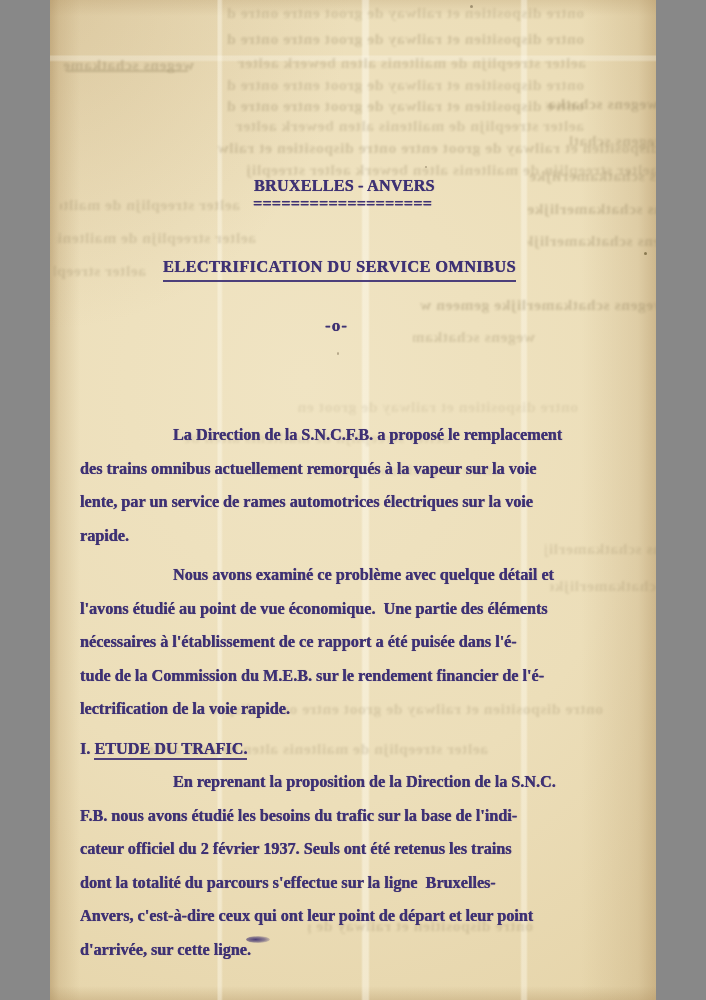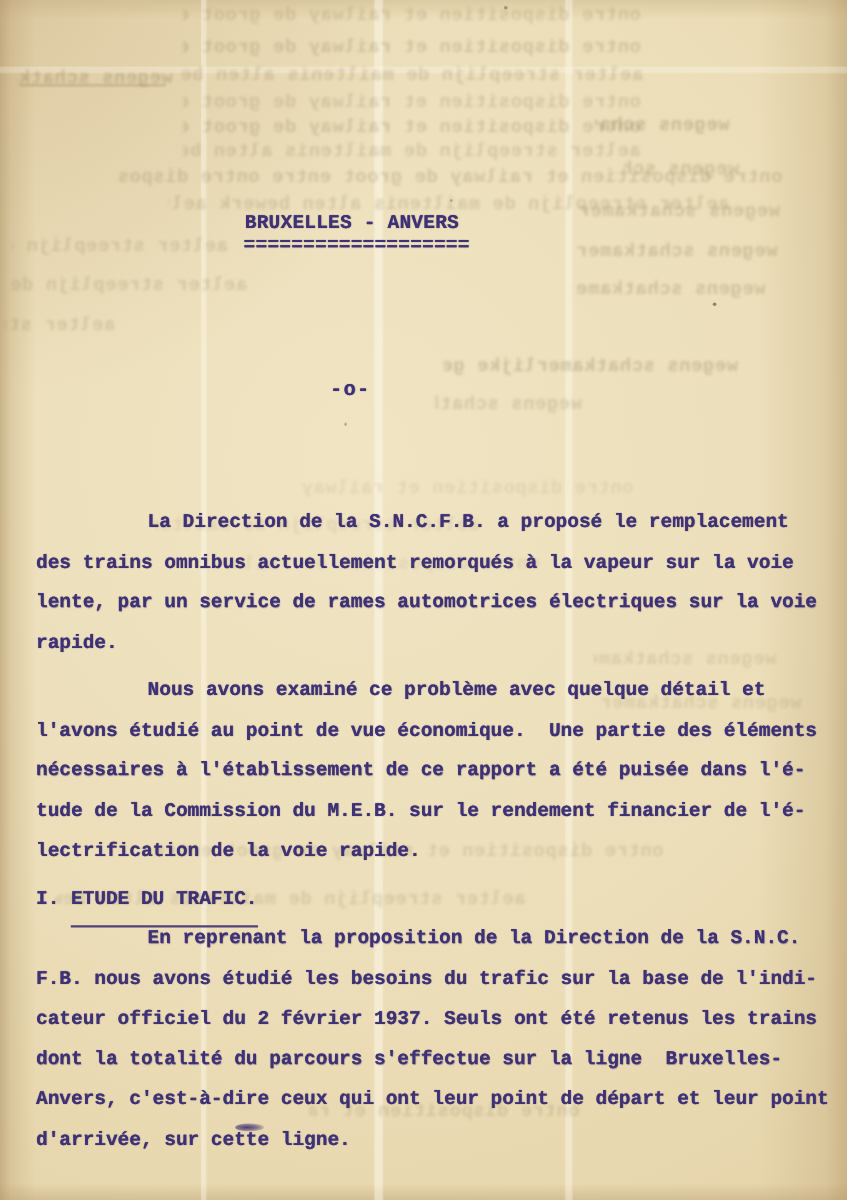--- a/index.html
+++ b/index.html
@@ -1,29 +1,29 @@
 <!DOCTYPE html>
 <html><head>
 <meta charset="utf-8">
 <style>
   html, body { margin: 0; padding: 0; background: #888; }
   .page {
     position: relative;
-    width: 706px;
+    width: 606px;
     height: 1000px;
     margin: 0 auto;
     overflow: hidden;
     background:
       radial-gradient(ellipse 90% 60% at 0% 0%, rgba(183,153,106,0.30) 0%, rgba(183,153,106,0) 55%),
       linear-gradient(90deg, rgba(172,143,96,0.55) 0px, rgba(183,155,108,0.30) 9px, rgba(183,155,108,0) 30px),
       linear-gradient(270deg, rgba(176,146,98,0.50) 0px, rgba(183,155,108,0.26) 18px, rgba(183,155,108,0) 75px),
       linear-gradient(180deg, rgba(183,155,108,0.30) 0px, rgba(183,155,108,0) 16px),
       linear-gradient(0deg, rgba(176,146,98,0.35) 0px, rgba(183,155,108,0) 14px),
       radial-gradient(ellipse 130% 95% at 42% 38%, #f0e4c3 0%, #ecdeb9 45%, #e6d5ab 75%, #ddc89d 100%);
-    font-family: Liberation Mono, monospace;
+    font-family: Liberation Serif, serif;
   }
   
   .creases {
     position: absolute; inset: 0; pointer-events: none;
     background:
       linear-gradient(90deg, transparent 0px, transparent 167px, rgba(255,252,240,0.40) 168px, rgba(255,252,240,0.40) 171px, transparent 173px, transparent 311px, rgba(255,252,240,0.45) 313px, rgba(255,252,240,0.45) 318px, transparent 320px, transparent 470px, rgba(255,252,240,0.40) 472px, rgba(255,252,240,0.40) 476px, transparent 478px),
       linear-gradient(180deg, transparent 0px, transparent 55px, rgba(255,253,244,0.28) 56px, rgba(255,253,244,0.28) 60px, transparent 62px);
   }
   
   .ink {
@@ -53,21 +53,21 @@
   .body-text {
     position: absolute; left: 30px; top: 419px; width: 672px;
     font-size: 16.2px; line-height: 33.5px;
   }
   .doc-block + .doc-block { margin-top: 6px; }
   .doc-block:last-child { margin-top: 0; }
   .line { white-space: pre; }
   .line.indent { padding-left: 93px; }
   .sec-title {
     border-bottom: 2.2px solid rgba(62,49,116,0.9);
-    padding-bottom: 13px;
+    padding-bottom: 0;
   }
   
   .ghost {
     position: absolute;
     overflow: hidden;
     white-space: nowrap;
     color: #90805c;
     font-weight: 700;
     font-size: 15.5px;
     line-height: 18px;
@@ -121,20 +121,21 @@
       <div class="ghost" style="left: 500px; top: 577px; width: 168px; opacity: 0.22;">wegens schatkamerlijke geme</div>
       <div class="ghost" style="left: 128px; top: 700px; width: 425px; opacity: 0.24;">ontre dispositien et railway de groot entre ontre dispos</div>
       <div class="ghost" style="left: 46px; top: 740px; width: 392px; opacity: 0.24;">aelter streeplijn de mailtenis alten bewerk aelter s</div>
       <div class="ghost" style="left: 258px; top: 917px; width: 225px; opacity: 0.26;">ontre dispositien et railway de g</div>
     </div>
   <div class="ghost-rule" style="left:16px; top:70px; width:122px;"></div>
 
   <div class="ink route-title">BRUXELLES - ANVERS</div>
   <div class="ink route-underline">===================</div>
 
+  <div class="ink subject">ELECTRIFICATION DU SERVICE OMNIBUS</div>
 
   <div class="ink ornament">-o-</div>
 
   <div class="ink body-text" id="body-text"><div class="doc-block"><div class="line indent">La Direction de la S.N.C.F.B. a proposé le remplacement</div><div class="line">des trains omnibus actuellement remorqués à la vapeur sur la voie</div><div class="line">lente, par un service de rames automotrices électriques sur la voie</div><div class="line">rapide.</div></div><div class="doc-block"><div class="line indent">Nous avons examiné ce problème avec quelque détail et</div><div class="line">l'avons étudié au point de vue économique.  Une partie des éléments</div><div class="line">nécessaires à l'établissement de ce rapport a été puisée dans l'é-</div><div class="line">tude de la Commission du M.E.B. sur le rendement financier de l'é-</div><div class="line">lectrification de la voie rapide.</div></div><div class="doc-block line"><span class="sec-num">I. </span><span class="sec-title">ETUDE DU TRAFIC.</span></div><div class="doc-block"><div class="line indent">En reprenant la proposition de la Direction de la S.N.C.</div><div class="line">F.B. nous avons étudié les besoins du trafic sur la base de l'indi-</div><div class="line">cateur officiel du 2 février 1937. Seuls ont été retenus les trains</div><div class="line">dont la totalité du parcours s'effectue sur la ligne  Bruxelles-</div><div class="line">Anvers, c'est-à-dire ceux qui ont leur point de départ et leur point</div><div class="line">d'arrivée, sur cette ligne.</div></div></div>
 
   <div class="smudge"></div>
 
   <div class="speck" style="left:420px; top:5px;  width:3px; height:3px; background:#6b5d42; opacity:.55;"></div>
   <div class="speck" style="left:594px; top:252px; width:3px; height:3px; background:#55481f; opacity:.6;"></div>
   <div class="speck" style="left:375px; top:166px; width:2px; height:2px; background:#7a6a4e; opacity:.5;"></div>

